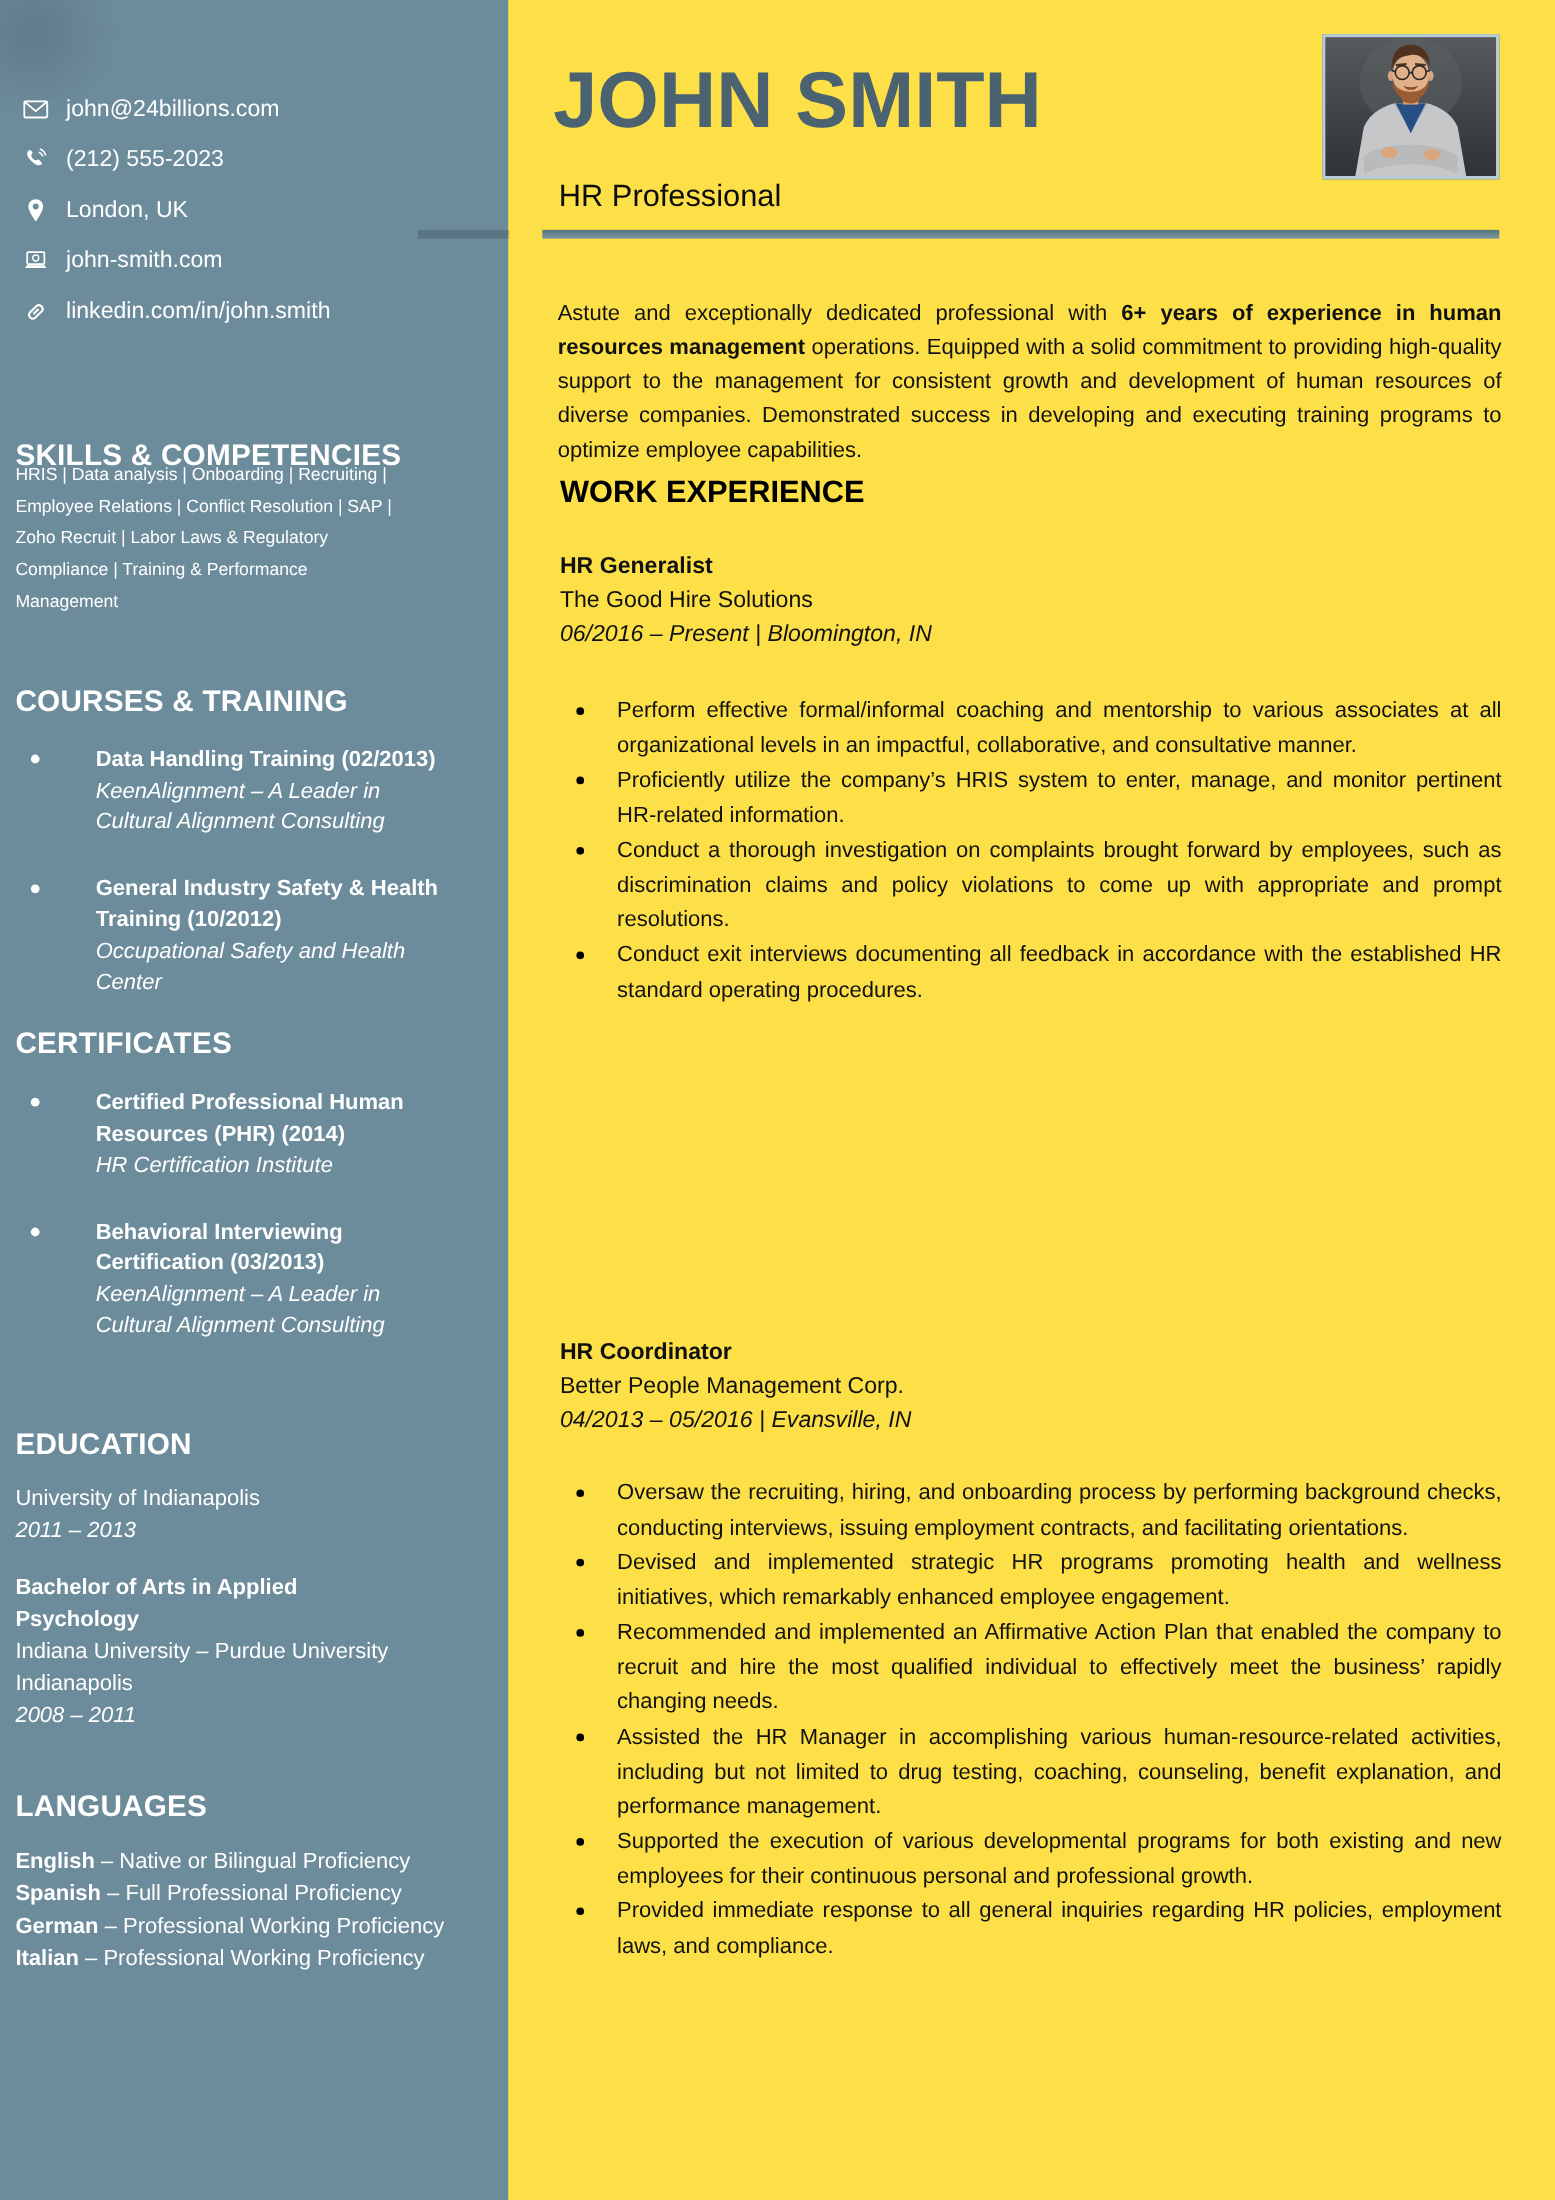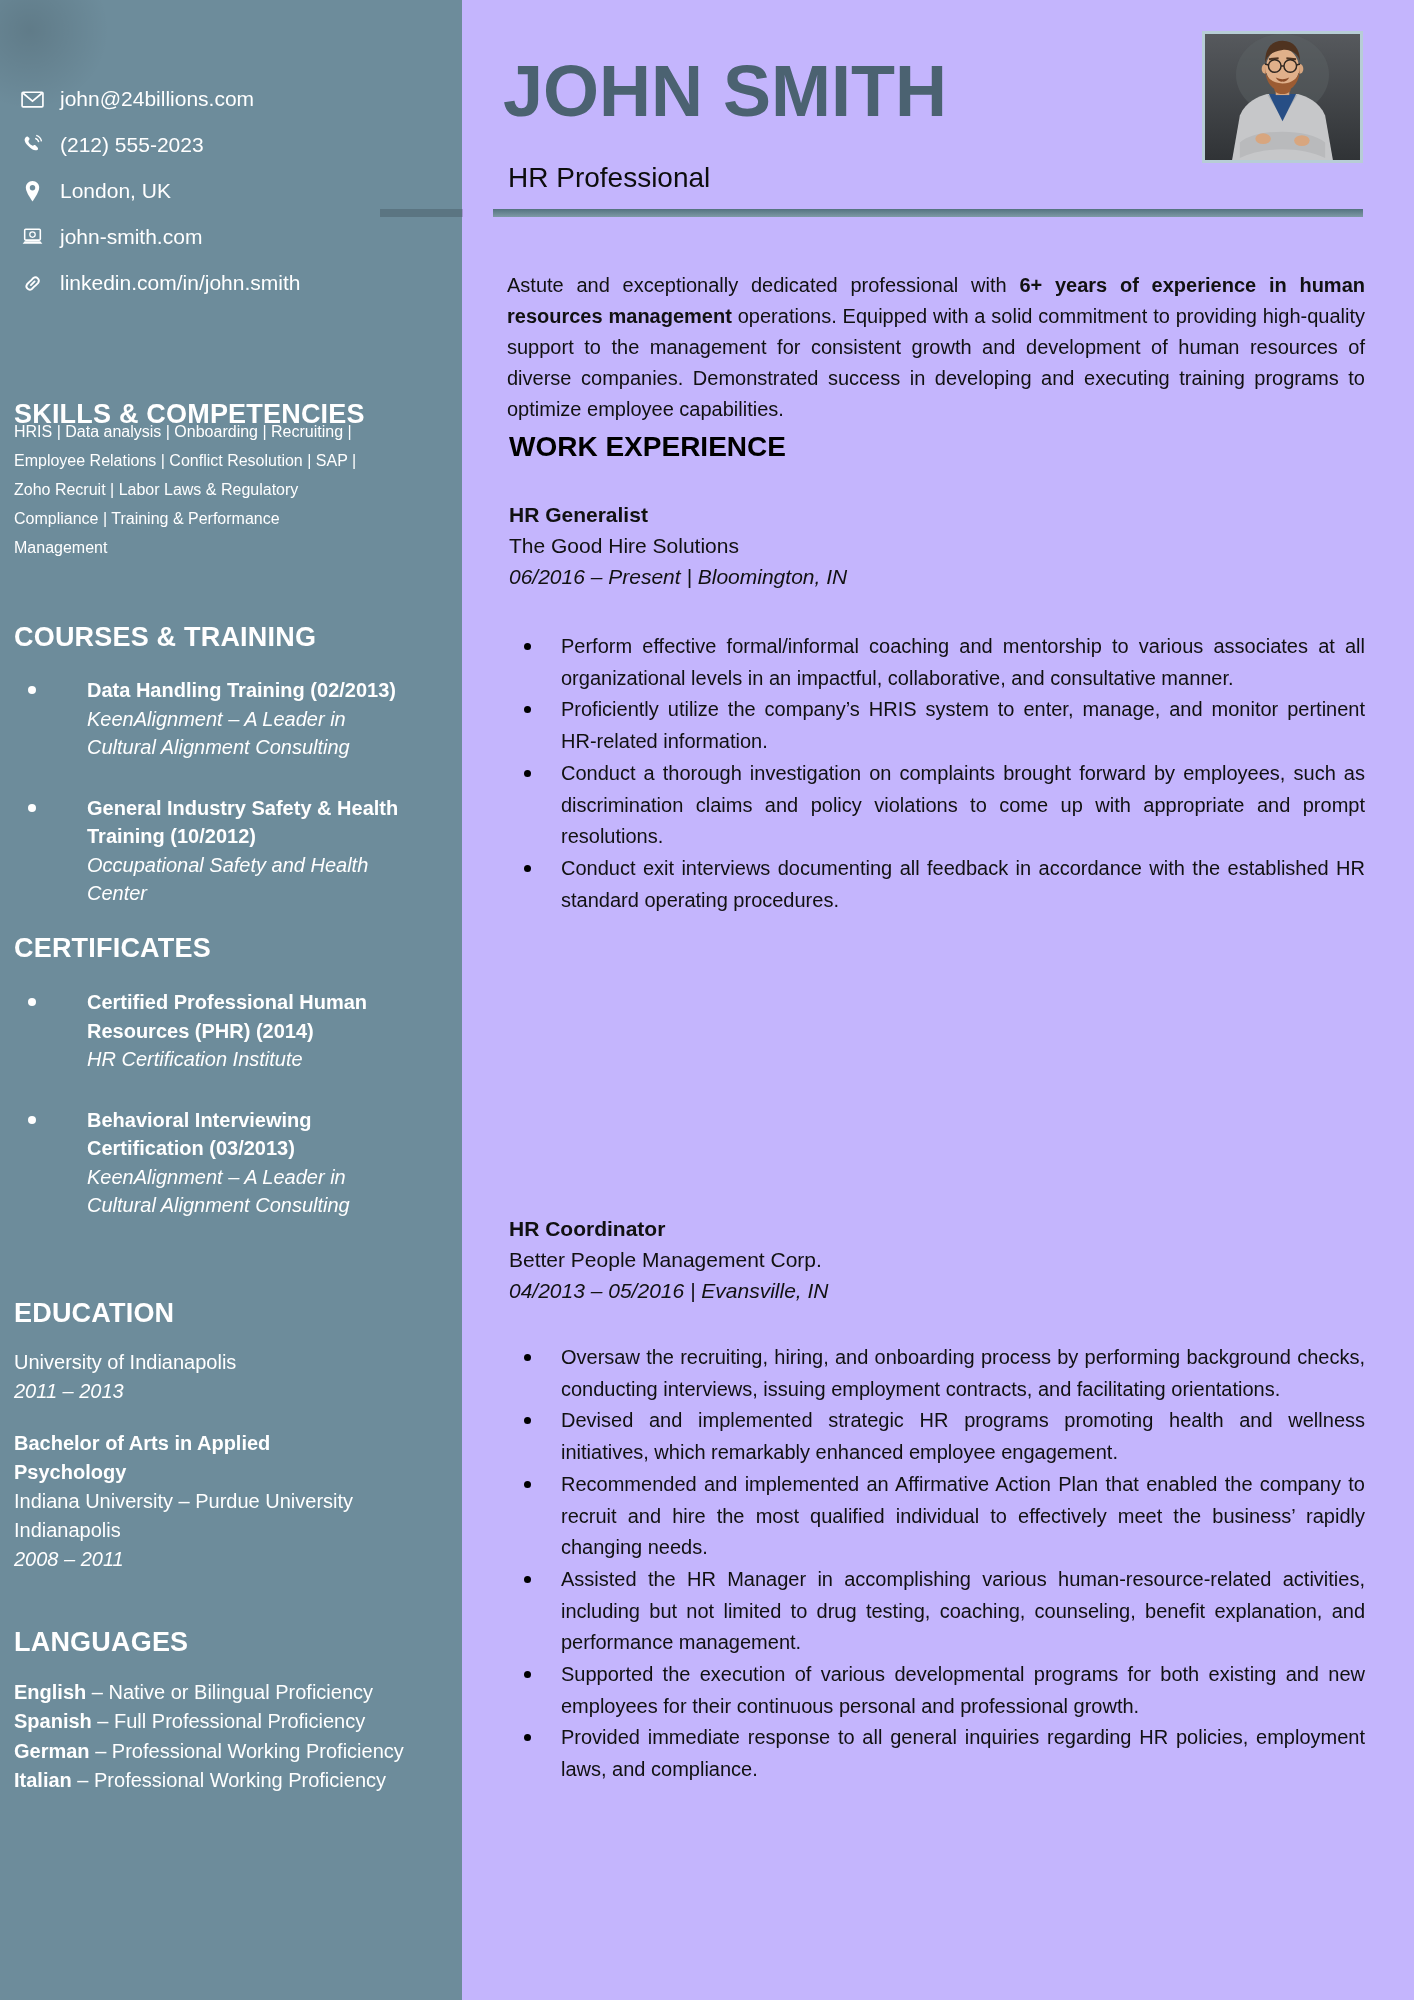--- a/index.html
+++ b/index.html
@@ -1,18 +1,18 @@
 <!DOCTYPE html>
 <html><head>
 <meta charset="utf-8">
 <style>
   html,body { margin:0; padding:0; background:#e8e8e8; }
   .page {
     position:relative; width:1414px; height:2000px; margin:0 auto;
-    background:#c4b5fd; font-family:"Liberation Sans", sans-serif;
+    background:#fde047; font-family:"Liberation Sans", sans-serif;
     color:#111; overflow:hidden;
   }
   
   .sidebar {
     position:absolute; left:0; top:0; width:462px; height:2000px;
     background:#6d8c9b; color:#fff;
   }
   .sidebar-corner {
     position:absolute; left:-50px; top:-50px; width:160px; height:160px; border-radius:50%;
     background:radial-gradient(circle, rgba(0,0,0,0.12), rgba(0,0,0,0) 70%);

